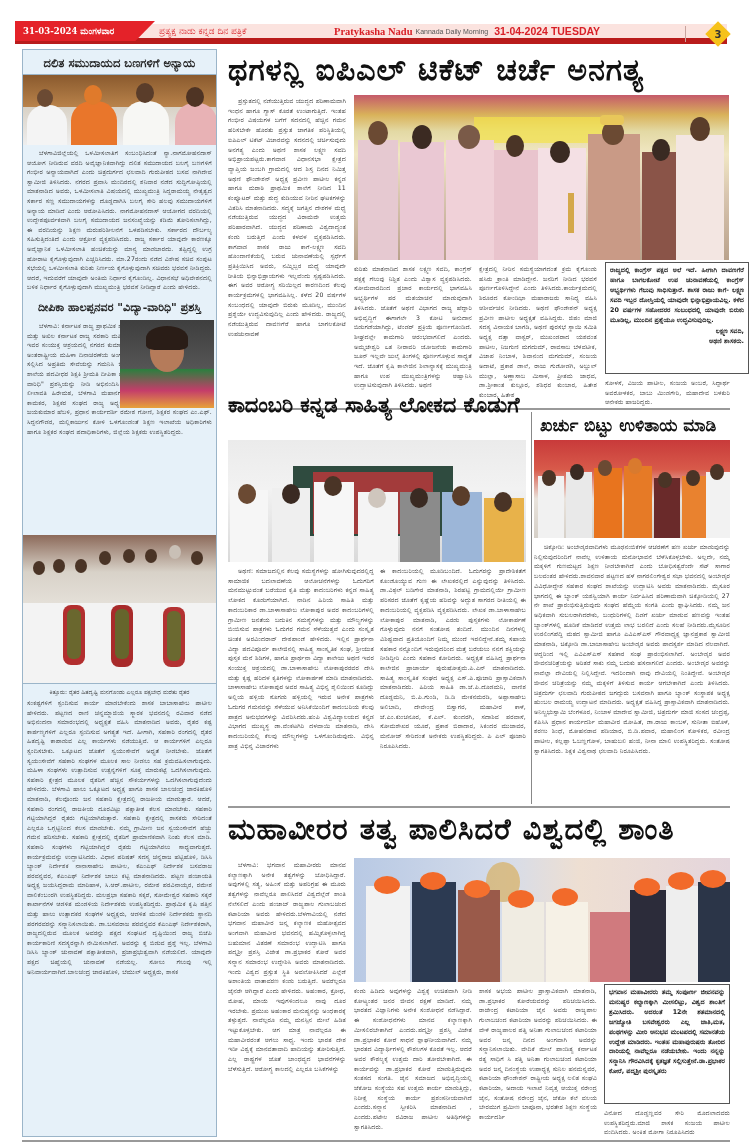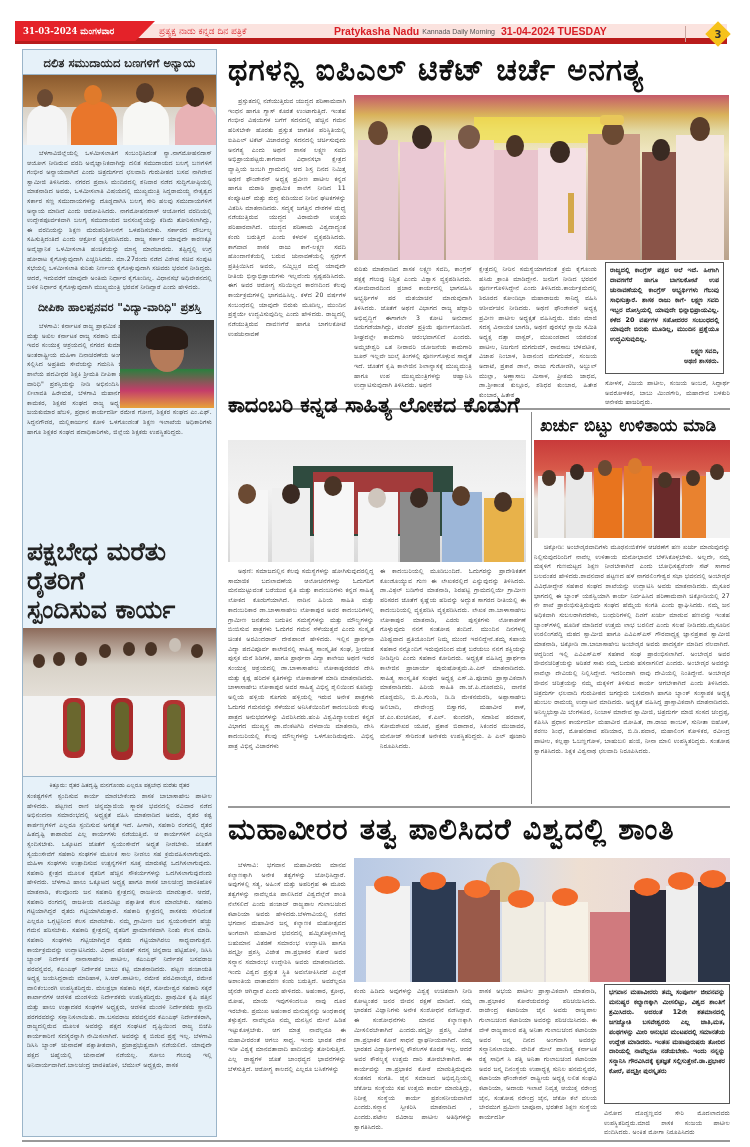--- a/index.html
+++ b/index.html
@@ -3,21 +3,21 @@
 <meta charset="utf-8">
 <style>
   * { box-sizing: border-box; margin: 0; padding: 0; }
   html, body { width: 750px; height: 1147px; background: #ffffff; overflow: hidden; }
   body { font-family: "DejaVu Sans", sans-serif; color: #222; position: relative; }
 
   
   .masthead { position: absolute; left: 15px; top: 24px; width: 712px; height: 20px; background: #fbe3df; border-bottom: 6px solid #b91c1c; display: flex; align-items: center; }
   .mh-date { background: #e42229; color: #fff; font-weight: bold; font-size: 8.5px; height: 20px; display: flex; align-items: center; padding: 0 22px 0 8px; clip-path: polygon(0 0, 100% 0, 86% 100%, 0 100%); font-family: "DejaVu Serif", serif; width: 140px; }
   .mh-kn { color: #d81f26; font-size: 9px; margin-left: 4px; width: 175px; }
-  .mh-en { color: #d81f26; font-weight: bold; font-size: 10.5px; font-family: Liberation Sans, sans-serif; }
+  .mh-en { color: #d81f26; font-weight: bold; font-size: 10.5px; font-family: Liberation Serif, serif; }
   .mh-sub { color: #555; font-size: 7px; font-family: "Liberation Sans", sans-serif; margin-left: 3px; }
   .mh-date2 { color: #d81f26; font-weight: bold; font-size: 10.5px; font-family: "Liberation Sans", sans-serif; margin-left: 6px; }
   .mh-sep { position: absolute; left: 670px; top: 2px; width: 1px; height: 16px; background: #c9a39d; }
   .mh-page { position: absolute; left: 694px; top: 1px; width: 18px; height: 18px; background: #f6c21a; transform: rotate(45deg); display: flex; align-items: center; justify-content: center; }
   .mh-page span { transform: rotate(-45deg); font-size: 10px; font-weight: bold; color: #333; }
 
   
   .left-col { position: absolute; left: 22px; top: 49px; width: 195px; height: 1088px; background: #e6f1f9; border: 1px solid #9bb5c9; }
   .lc-head { font-weight: bold; text-align: center; color: #222; }
   .lc-h1 { font-size: 11.5px; padding: 6px 2px 4px; border-bottom: 1px solid #9bb5c9; }
@@ -77,24 +77,20 @@
     <div class="head" style="left:163px;top:12px;width:18px;height:20px;background:#4f3424;"></div>
   </div>
   <div class="body-text" style="height:153px;overflow:hidden;padding-top:3px;text-indent:12px;">ಬೆಳಗಾವಿಜಿಲ್ಲೆಯಲ್ಲಿ ಒಳಮೀಸಲಾತಿಗೆ ಸಂಬಂಧಿಸಿದಂತೆ ನ್ಯಾ.ನಾಗಮೋಹನದಾಸ್ ಆಯೋಗ ನೀಡಿರುವ ವರದಿ ಅವೈಜ್ಞಾನಿಕವಾಗಿದ್ದು ದಲಿತ ಸಮುದಾಯದ ಬಲಗೈ ಬಣಗಳಿಗೆ ಗಂಭೀರ ಅನ್ಯಾಯವಾಗಿದೆ ಎಂದು ಚಿತ್ರದುರ್ಗದ ಛಲವಾದಿ ಗುರುಪೀಠದ ಬಸವ ನಾಗಿದೇವ ಸ್ವಾಮೀಜಿ ತಿಳಿಸಿದರು. ನಗರದ ಪ್ರವಾಸಿ ಮಂದಿರದಲ್ಲಿ ಶನಿವಾರ ನಡೆದ ಸುದ್ದಿಗೋಷ್ಠಿಯಲ್ಲಿ ಮಾತನಾಡಿದ ಅವರು, ಒಳಮೀಸಲಾತಿ ವಿಷಯದಲ್ಲಿ ಮುಖ್ಯಮಂತ್ರಿ ಸಿದ್ದರಾಮಯ್ಯ ನೇತೃತ್ವದ ಸರ್ಕಾರ ಸಣ್ಣ ಸಮುದಾಯಗಳನ್ನು ದೊಡ್ಡದಾಗಿಸಿ ಬಲಗೈ ಸೇರಿ ಹಲವು ಸಮುದಾಯಗಳಿಗೆ ಅನ್ಯಾಯ ಮಾಡಿದೆ ಎಂದು ಆರೋಪಿಸಿದರು. ನಾಗಮೋಹನದಾಸ್ ಆಯೋಗದ ವರದಿಯಲ್ಲಿ ಉದ್ದೇಶಪೂರ್ವಕವಾಗಿ ಬಲಗೈ ಸಮುದಾಯದ ಜನಸಂಖ್ಯೆಯನ್ನು ಕಡಿಮೆ ತೋರಿಸಲಾಗಿದ್ದು, ಈ ವರದಿಯನ್ನು ಶಿಕ್ಷಣ ಮರುಪರಿಶೀಲನೆಗೆ ಒಳಪಡಿಸಬೇಕು. ಸರ್ಕಾರದ ದೌರ್ಬಲ್ಯ ಸಹಿಸುತ್ತಿದಂತಿದೆ ಎಂದು ಆಕ್ರೋಶ ವ್ಯಕ್ತಪಡಿಸಿದರು. ರಾಜ್ಯ ಸರ್ಕಾರ ಯಾವುದೇ ಕಾರಣಕ್ಕೂ ಅವೈಜ್ಞಾನಿಕ ಒಳಮೀಸಲಾತಿ ಹಂಚಿಕೆಯನ್ನು ಮಾನ್ಯ ಮಾಡಬಾರದು. ತಪ್ಪಿದ್ದಲ್ಲಿ ಉಗ್ರ ಹೋರಾಟ ಕೈಗೊಳ್ಳುವುದಾಗಿ ಎಚ್ಚರಿಸಿದರು. ಮಾ.27ರಂದು ನಡೆದ ವಿಶೇಷ ಸಚಿವ ಸಂಪುಟ ಸಭೆಯಲ್ಲಿ ಒಳಮೀಸಲಾತಿ ಕುರಿತು ನಿರ್ಣಯ ಕೈಗೊಳ್ಳುವುದಾಗಿ ಸಚಿವರು ಭರವಸೆ ನೀಡಿದ್ದರು. ಆದರೆ, ಇದುವರೆಗೆ ಯಾವುದೇ ಅಂತಿಮ ನಿರ್ಧಾರ ಕೈಗೊಂಡಿಲ್ಲ. ವಿಧಾನಸಭೆ ಅಧಿವೇಶನದಲ್ಲಿ ಬಳಿಕ ನಿರ್ಧಾರ ಕೈಗೊಳ್ಳುವುದಾಗಿ ಮುಖ್ಯಮಂತ್ರಿ ಭರವಸೆ ನೀಡಿದ್ದಾರೆ ಎಂದು ಹೇಳಿದರು.</div>
   <div class="lc-head lc-h2">ದೀಪಿಕಾ ಹಾಲಪ್ಪನವರ "ವಿದ್ಯಾ-ವಾರಿಧಿ" ಪ್ರಶಸ್ತಿ</div>
   <div style="position:relative;height:215px;overflow:hidden;">
     <div class="photo" style="position:absolute;right:2px;top:2px;width:94px;height:88px;background:linear-gradient(180deg,#3e3e3e 0%,#555 55%,#2b7f3e 56%,#c43d6a 80%,#e7a13a 100%);">
       <div class="head" style="left:30px;top:12px;width:34px;height:40px;background:#b57b5a;"></div>
       <div class="head" style="left:26px;top:6px;width:42px;height:24px;background:#2a1d17;border-radius:50% 50% 20% 20%;"></div>
     </div>
     <div class="body-text" style="text-indent:12px;padding-top:3px;">ಬೆಳಗಾವಿ: ಕರ್ನಾಟಕ ರಾಜ್ಯ ಪ್ರಾಥಮಿಕ ಶಾಲಾ ಶಿಕ್ಷಕರ ಸಂಘ, ಜಿಲ್ಲಾ ಘಟಕ, ಬೆಳಗಾವಿ ಮತ್ತು ಅಖಿಲ ಕರ್ನಾಟಕ ರಾಜ್ಯ ಸರಕಾರಿ ಮಹಿಳಾ ನೌಕರರ ಸಂಘ, ಜಿಲ್ಲಾ ಘಟಕ ಬೆಳಗಾವಿ ಇವರ ಸಂಯುಕ್ತ ಆಶ್ರಯದಲ್ಲಿ ನಗರದ ಕುಮಾರ ಗಂಧರ್ವ ಹಾಲ್ ನಲ್ಲಿ ಶನಿವಾರ ಜರುಗಿದ ಅಂತರಾಷ್ಟ್ರೀಯ ಮಹಿಳಾ ದಿನಾಚರಣೆಯ ಅಂಗವಾಗಿ ಗ್ರಾಮೀಣ ಭಾಗದಲ್ಲಿ ಶಿಕ್ಷಣ ಕ್ಷೇತ್ರದಲ್ಲಿ ಸಲ್ಲಿಸಿದ ಅಪ್ರತಿಮ ಸೇವೆಯನ್ನು ಗಮನಿಸಿ ಚಚಡಿ ಸರಕಾರಿ ಮಾದರಿ ಕನ್ನಡ ಪ್ರಾಥಮಿಕ ಶಾಲೆಯ ಪದವೀಧರ ಶಿಕ್ಷಕಿ ಶ್ರೀಮತಿ ದೀಪಿಕಾ ಹಾಲಪ್ಪನವರ ಇವರಿಗೆ ಜಿಲ್ಲಾ ಮಟ್ಟದ "ವಿದ್ಯಾ ವಾರಿಧಿ" ಪ್ರಶಸ್ತಿಯನ್ನು ನೀಡಿ ಅಭಿನಂದಿಸಿ ಸತ್ಕರಿಸಲಾಯಿತು. ಡಿ.ಡಿ.ಪಿ.ಐ. ಶ್ರೀಮತಿ ಲೀಲಾವತಿ ಹಿರೇಮಠ, ಬೆಳಗಾವಿ ಮಹಾನಗರ ಪಾಲಿಕೆಯ ಮಹಾಪೌರ ಶ್ರೀಮತಿ ಪ್ರೀತಿ ಕಾಮಕರ, ಶಿಕ್ಷಕರ ಸಂಘದ ರಾಜ್ಯ ಅಧ್ಯಕ್ಷ ಚಂದ್ರಶೇಖರ ನುಗ್ಗಲಿ, ಜಿಲ್ಲಾ ಅಧ್ಯಕ್ಷ ಜಯಕುಮಾರ ಹೆಬಳಿ, ಪ್ರಧಾನ ಕಾರ್ಯದರ್ಶಿ ರಮೇಶ ಗೋಣಿ, ಶಿಕ್ಷಕರ ಸಂಘದ ಎಂ.ಎಫ್. ಸಿದ್ದನಗೌಡರ, ಮಲ್ಲಿಕಾರ್ಜುನ ಕೋಳಿ ಒಳಗೊಂಡಂತೆ ಶಿಕ್ಷಣ ಇಲಾಖೆಯ ಅಧಿಕಾರಿಗಳು ಹಾಗೂ ಶಿಕ್ಷಕರ ಸಂಘದ ಪದಾಧಿಕಾರಿಗಳು, ಜಿಲ್ಲೆಯ ಶಿಕ್ಷಕರು ಉಪಸ್ಥಿತರಿದ್ದರು.</div>
-  </div>
-  <div class="lc-head lc-h3">
-    <div>ಪಕ್ಷಬೇಧ ಮರೆತು ರೈತರಿಗೆ</div>
-    <div>ಸ್ಪಂದಿಸುವ ಕಾರ್ಯ</div>
   </div>
   <div class="photo" style="height:148px;margin-top:2px;background:linear-gradient(180deg,#8c6a5a 0%,#d8d2c8 25%,#ece8e2 60%,#d4cfc6 100%);">
     <div class="p" style="position:absolute;left:0;bottom:0;width:194px;height:80px;background:#f3f3f3;border-radius:0;"></div>
     <div class="head" style="left:10px;top:26px;width:12px;height:14px;background:#4a3426;"></div>
     <div class="head" style="left:30px;top:24px;width:12px;height:14px;background:#4a3426;"></div>
     <div class="head" style="left:52px;top:24px;width:12px;height:14px;background:#4a3426;"></div>
     <div class="head" style="left:76px;top:16px;width:12px;height:14px;background:#4a3426;"></div>
     <div class="head" style="left:100px;top:14px;width:12px;height:14px;background:#4a3426;"></div>
     <div class="head" style="left:122px;top:14px;width:12px;height:14px;background:#4a3426;"></div>
     <div class="head" style="left:146px;top:10px;width:12px;height:14px;background:#c9c0b6;"></div>
@@ -128,21 +124,21 @@
   <div class="head" style="left:248px;top:26px;width:22px;height:24px;background:#6b4a33;"></div>
   <div style="position:absolute;left:246px;top:20px;width:24px;height:10px;background:#e8c75a;border-radius:4px;"></div>
   <div class="fig" style="left:288px;width:38px;height:108px;background:#8a5448;"></div>
   <div class="head" style="left:298px;top:44px;width:18px;height:22px;background:#3a2a22;"></div>
   <div class="fig" style="left:322px;width:48px;height:125px;background:#f3e6e2;"></div>
   <div class="head" style="left:336px;top:22px;width:20px;height:24px;background:#5a3d2a;"></div>
   <div style="position:absolute;left:214px;top:98px;width:6px;height:40px;background:#d4a84a;"></div>
 </div>
 <div class="txt" style="left:354px;top:264px;width:118px;height:140px;">ಕುರಿತು ಮಾತನಾಡಿದ ಶಾಸಕ ಲಕ್ಷ್ಮಣ ಸವದಿ, ಕಾಂಗ್ರೆಸ್ ಪಕ್ಷಕ್ಕೆ ಗೆಲುವು ನಿಶ್ಚಿತ ಎಂದು ವಿಶ್ವಾಸ ವ್ಯಕ್ತಪಡಿಸಿದರು. ಸೋಮವಾರದಿಂದ ಪ್ರಚಾರ ಕಾರ್ಯದಲ್ಲಿ ಭಾಗವಹಿಸಿ ಅಭ್ಯರ್ಥಿಗಳ ಪರ ಮತಯಾಚನೆ ಮಾಡುವುದಾಗಿ ತಿಳಿಸಿದರು. ಜೊತೆಗೆ ಅಥಣಿ ವಿಭಾಗದ ರಾಜ್ಯ ಹೆದ್ದಾರಿ ಅಭಿವೃದ್ಧಿಗೆ ಈಗಾಗಲೇ 3 ಕೋಟಿ ಅನುದಾನ ಬಿಡುಗಡೆಯಾಗಿದ್ದು, ಟೆಂಡರ್ ಪ್ರಕ್ರಿಯೆ ಪೂರ್ಣಗೊಂಡಿದೆ. ಶೀಘ್ರದಲ್ಲೇ ಕಾಮಗಾರಿ ಆರಂಭವಾಗಲಿದೆ ಎಂದರು. ಅಮ್ಮಜೇಶ್ವರಿ ಏತ ನೀರಾವರಿ ಯೋಜನೆಯ ಕಾಮಗಾರಿ ಜೂನ್ ಇಲ್ಲವೇ ಜುಲೈ ತಿಂಗಳಲ್ಲಿ ಪೂರ್ಣಗೊಳ್ಳುವ ಸಾಧ್ಯತೆ ಇದೆ. ಜೊತೆಗೆ ಕೃಷಿ ಕಾಲೇಜಿನ ಶಿಲಾನ್ಯಾಸಕ್ಕೆ ಮುಖ್ಯಮಂತ್ರಿ ಹಾಗೂ ಉಪ ಮುಖ್ಯಮಂತ್ರಿಗಳನ್ನು ಆಹ್ವಾನಿಸಿ ಉದ್ಘಾಟಿಸುವುದಾಗಿ ತಿಳಿಸಿದರು. ಅಥಣಿ</div>
 <div class="txt" style="left:479px;top:264px;width:118px;height:140px;">ಕ್ಷೇತ್ರದಲ್ಲಿ ನೀರಿನ ಸಮಸ್ಯೆಯಾಗದಂತೆ ಕ್ರಮ ಕೈಗೊಂಡು ಹಸಿರು ಕ್ರಾಂತಿ ಮಾಡಿದ್ದೇನೆ. ಜನರಿಗೆ ನೀಡಿದ ಭರವಸೆ ಪೂರ್ಣಗೊಳಿಸಿದ್ದೇನೆ ಎಂದು ತಿಳಿಸಿದರು.ಕಾರ್ಯಕ್ರಮದಲ್ಲಿ ಶಿರೂರದ ಕೋಂಡಿಭಾ ಮಹಾರಾಜರು ಸಾನಿಧ್ಯ ವಹಿಸಿ ಆಶೀರ್ವಚನ ನೀಡಿದರು. ಅಥಣಿ ಫೌಂಡೇಶನ್ ಅಧ್ಯಕ್ಷ ಪ್ರವೀಣ ಪಾಟೀಲ ಅಧ್ಯಕ್ಷತೆ ವಹಿಸಿದ್ದರು. ಜಿಪಂ ಮಾಜಿ ಸದಸ್ಯ ವಿನಾಯಕ ಬಾಗಡಿ, ಅಥಣಿ ಪುರಸಭೆ ಸ್ಥಾಯಿ ಸಮಿತಿ ಅಧ್ಯಕ್ಷ ದತ್ತಾ ವಾಸ್ಟರ್, ಮುಖಂಡರಾದ ಯಶವಂತ ಪಾಟೀಲ, ನಿಜಗುಣಿ ಮಗದುಮ್, ರಾವಸಾಬ ಬೆಳವಟೀಕ, ವಿಜಾಪ ನಿಂಬಾಳ, ಶಿವಾನಂದ ಮಗದುಮ್, ಸಂಜಯ ಅದಾಟೆ, ಪ್ರಕಾಶ ಡಾಲೆ, ರಾಜು ಗುಡೋಡಗಿ, ಅಬ್ದುಲ್ ಮುಲ್ಲಾ, ಅಣ್ಣಾಸಾಬ ಮಿಸಾಳ, ಪ್ರೀತಮ ಜಾಧವ, ಡಾ.ಶ್ರೀಕಾಂತ ಕುಲ್ಲೂರ, ಶಶಿಧರ ಕುಂಬಾರ, ಹಿತೇಶ ಕುಂಬಾರ, ಹಿತೇಶ</div>
-<div class="quote-box" style="left:605px;top:262px;width:119px;height:112px;">
+<div class="quote-box" style="left:605px;top:262px;width:144px;height:112px;">
   <div>ರಾಜ್ಯದಲ್ಲಿ ಕಾಂಗ್ರೆಸ್ ಪಕ್ಷದ ಅಲೆ ಇದೆ. ಹೀಗಾಗಿ ದಾವಣಗೆರೆ ಹಾಗೂ ಬಾಗಲಕೋಟೆ ಉಪ ಚುನಾವಣೆಯಲ್ಲಿ ಕಾಂಗ್ರೆಸ್ ಅಭ್ಯರ್ಥಿಗಳು ಗೆಲುವು ಸಾಧಿಸುತ್ತಾರೆ. ಶಾಸಕ ರಾಜು ಕಾಗೆ- ಲಕ್ಷ್ಮಣ ಸವದಿ ಇಬ್ಬರ ದೋಸ್ತಿಯಲ್ಲಿ ಯಾವುದೇ ಭಿನ್ನಾಭಿಪ್ರಾಯವಿಲ್ಲ. ಕಳೆದ 20 ವರ್ಷಗಳ ಸಹೋದರರ ಸಂಬಂಧದಲ್ಲಿ ಯಾವುದೇ ಬಿರುಕು ಮೂಡಿಲ್ಲ, ಮುಂದಿನ ಪ್ರಶ್ನೆಯೂ ಉದ್ಭವಿಸುವುದಿಲ್ಲ.</div>
   <div class="quote-sig">ಲಕ್ಷ್ಮಣ ಸವದಿ,</div>
   <div class="quote-sig" style="margin-top:0;">ಅಥಣಿ ಶಾಸಕರು.</div>
 </div>
 <div class="txt" style="left:605px;top:378px;width:125px;height:28px;">ಸೋಳಸೆ, ವಿಜಯ ಪಾಟೀಲ, ಸಂಜಯ ಅಂಬರೆ, ಸಿದ್ದಾರ್ಥ ಅವರೋಳಕರ, ಬಾಬು ಮಿಂಡಗೇರಿ, ಮಹಾದೇವ ಬಳಕುರಿ ಆನೇಕರು ಹಾಜರಿದ್ದರು.</div>
 
 <div class="hrule" style="left:228px;top:408px;width:502px;"></div>
 
 <div class="headline hl-2">ಕಾದಂಬರಿ ಕನ್ನಡ ಸಾಹಿತ್ಯ ಲೋಕದ ಕೊಡುಗೆ</div>
 <div class="ph" style="left:228px;top:440px;width:298px;height:122px;background:linear-gradient(180deg,#ebebeb 0%,#f2f2f2 40%,#d9d9d9 100%);">

